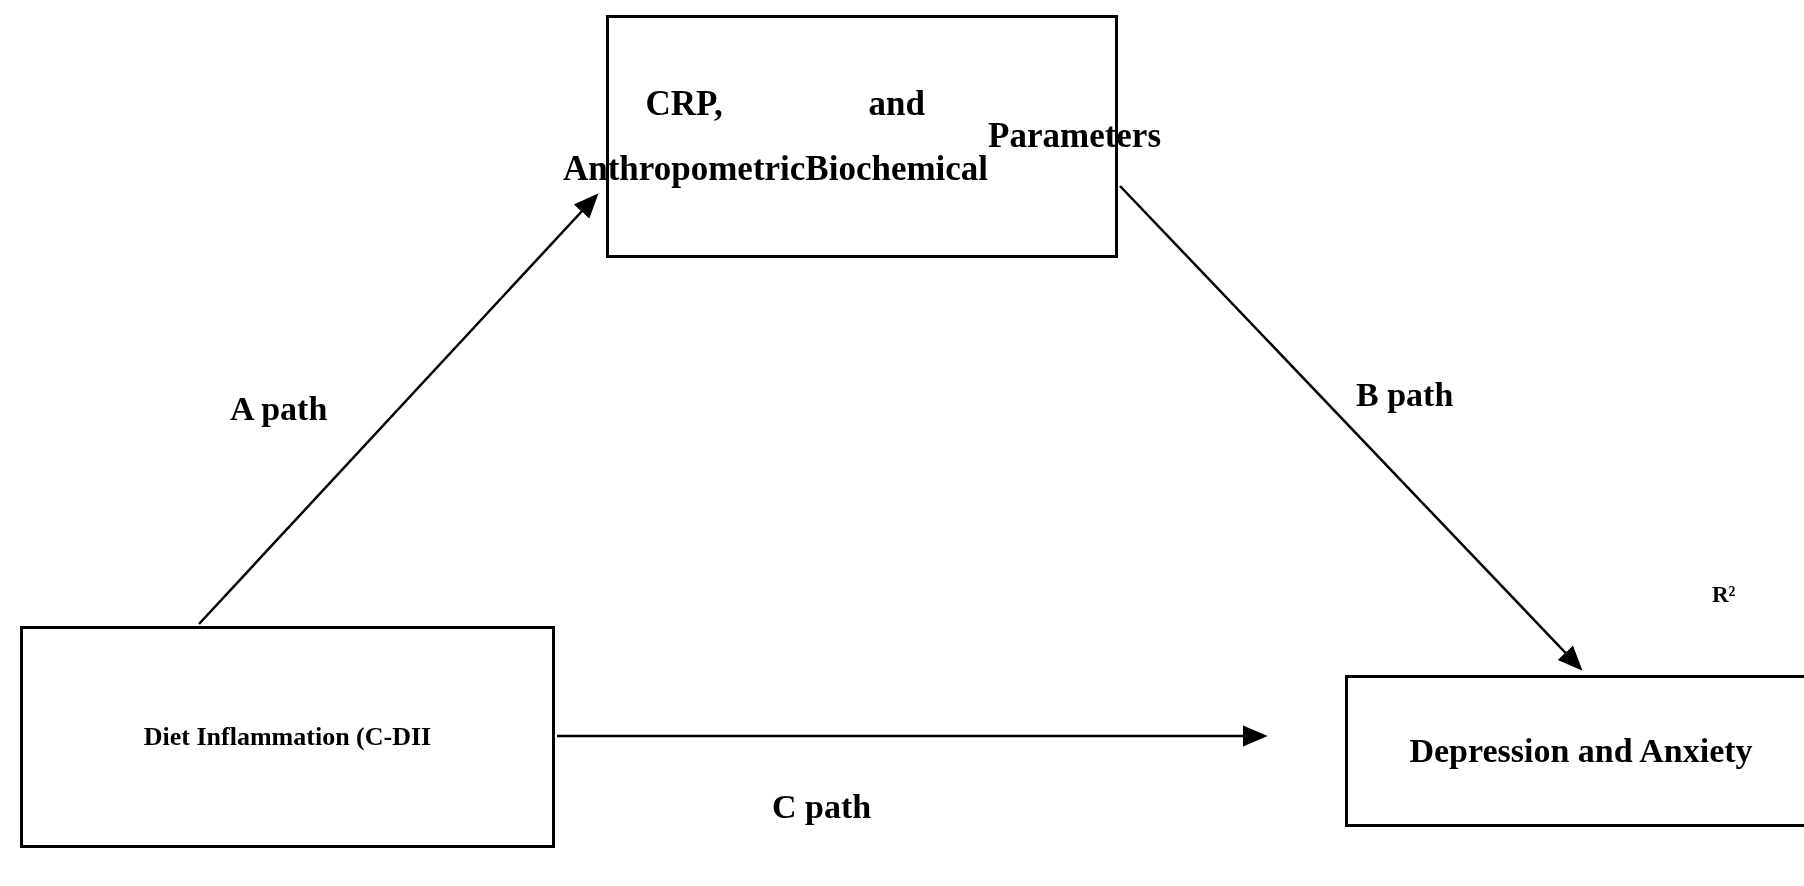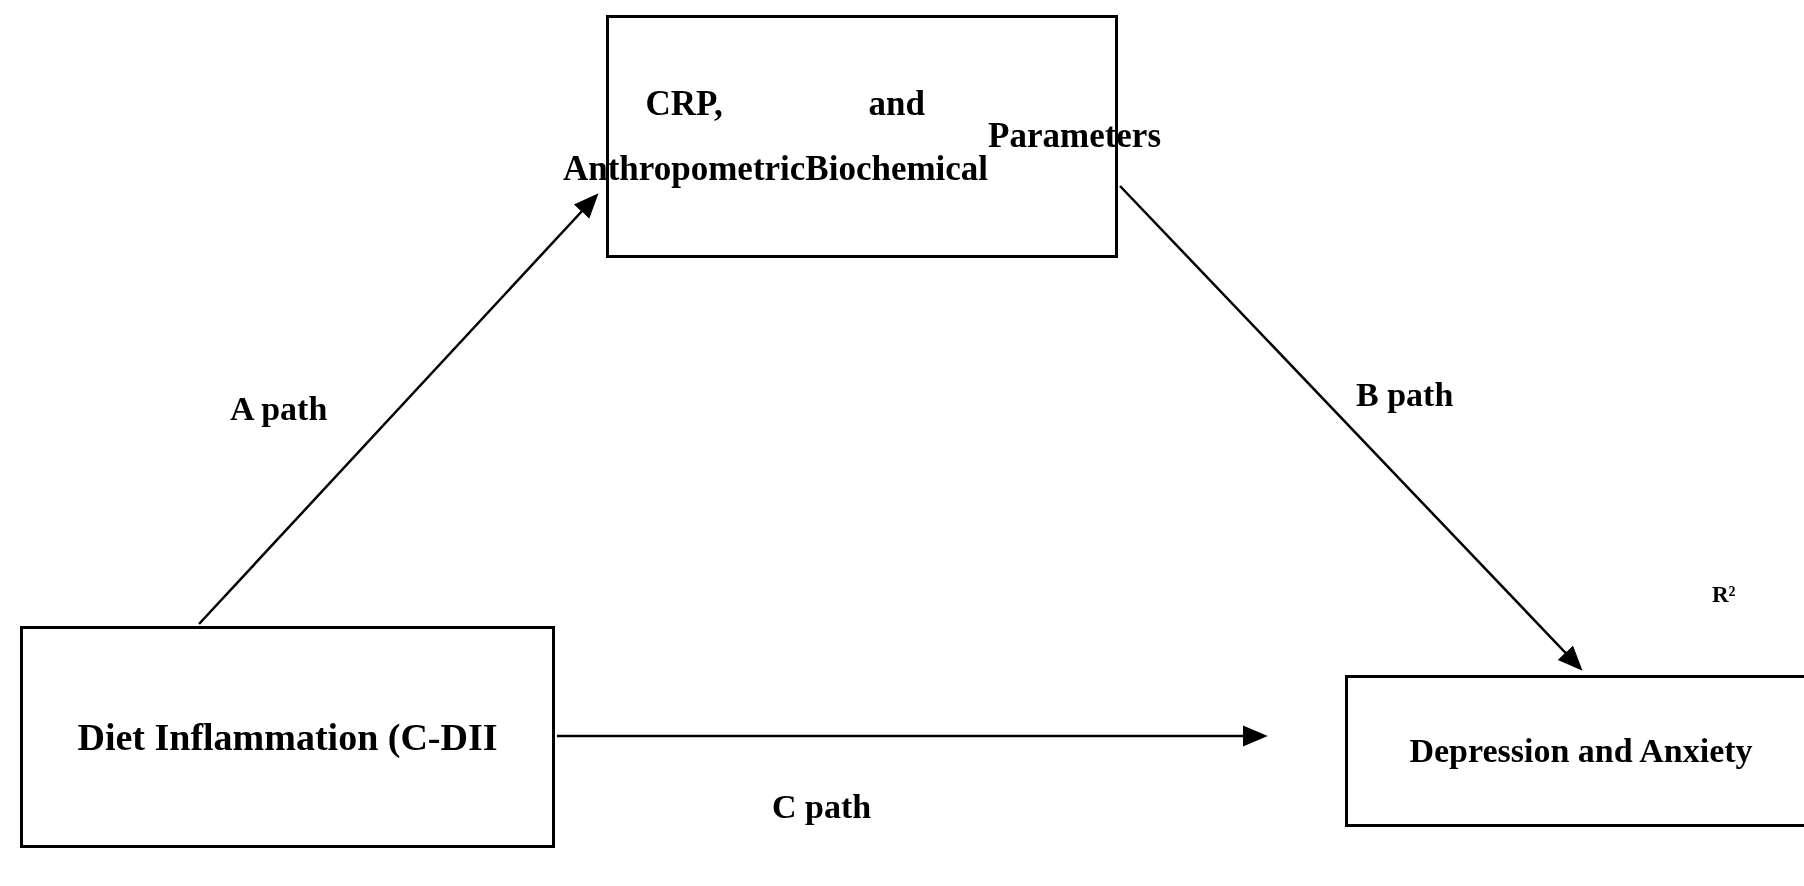--- a/index.html
+++ b/index.html
@@ -36,21 +36,21 @@
     font-weight: bold;
     box-sizing: border-box;
   }
   .node .line { width: 100%; }
   #node-mediator {
     left: 606px; top: 15px; width: 512px; height: 243px;
     font-size: 35px; line-height: 1.85;
   }
   #node-independent {
     left: 20px; top: 626px; width: 535px; height: 222px;
-    font-size: 38px; line-height: 1.65;
+    font-size: 26px; line-height: 1.65;
   }
   #node-dependent {
     left: 1345px; top: 675px; width: 472px; height: 152px;
     font-size: 34px; line-height: 1.8;
   }
   .path-label {
     position: absolute;
     font-weight: bold;
     font-size: 34px;
     white-space: nowrap;

